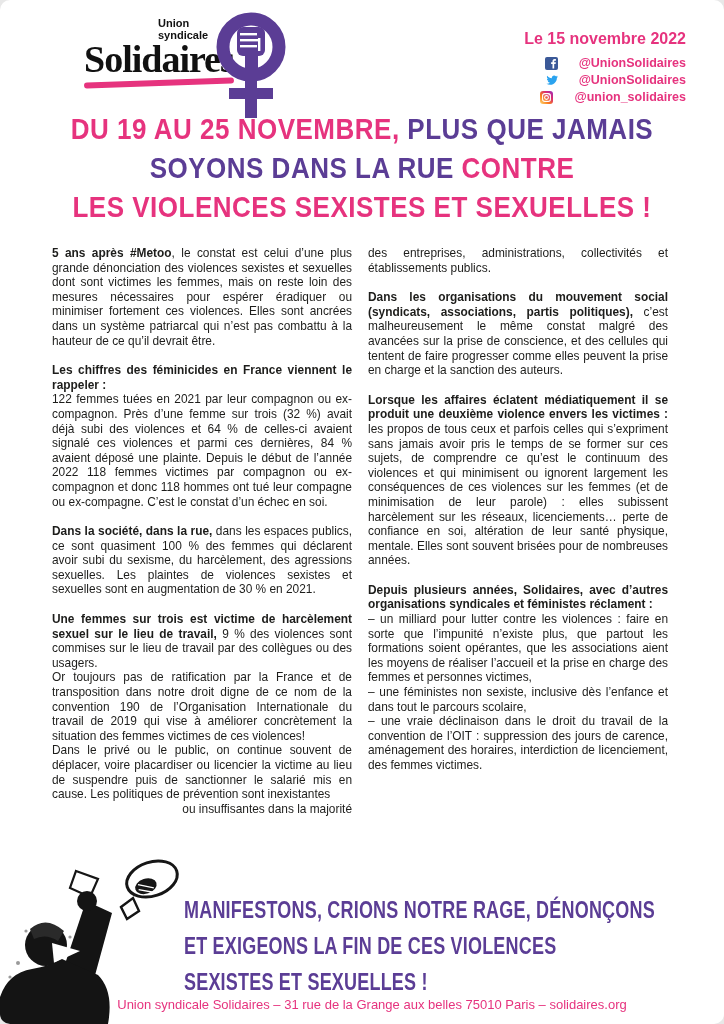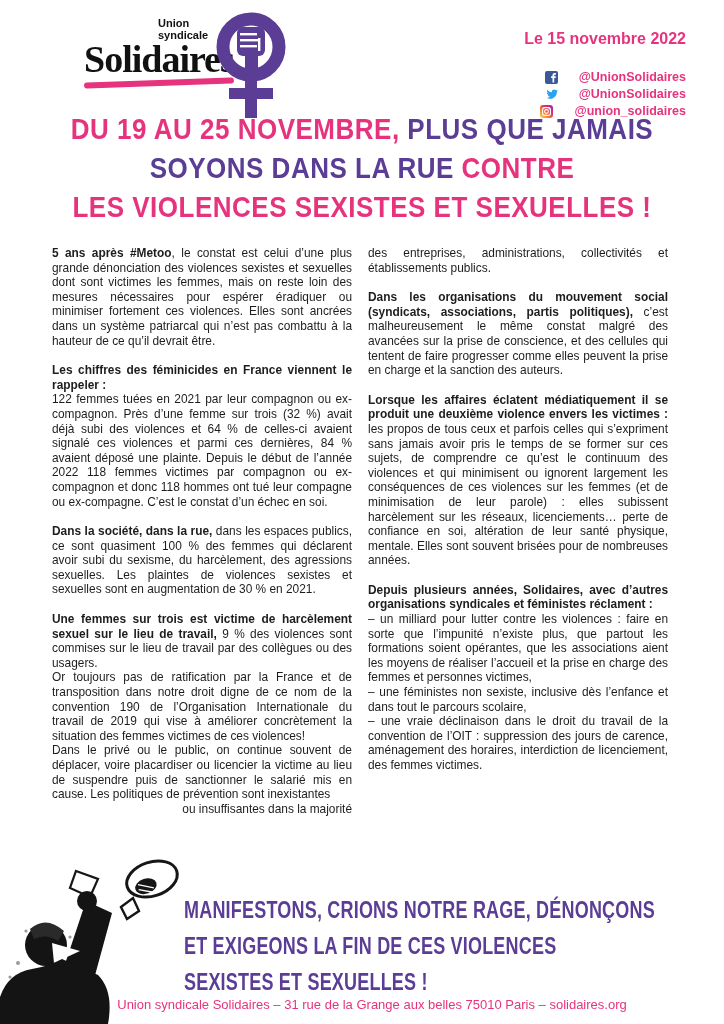--- a/index.html
+++ b/index.html
@@ -1,35 +1,35 @@
 <!DOCTYPE html>
 <html style="--pink: #e6337e; --purple: #5b3d95; --ink: #1d1d1b; --facebook_blue: #3b5998; --twitter_blue: #2aa3ef;"><head>
 <meta charset="utf-8">
 <style>
   html,body { margin:0; padding:0; background:#e8e8e8; }
   .page {
     position:relative; width:724px; height:1024px; margin:0 auto;
     background:#ffffff; overflow:hidden;
-    font-family:"Liberation Sans", sans-serif; color:var(--ink,#1d1d1b);
+    font-family:"Liberation Sans", sans-serif; color:var(--ink,#1d1d1b);border-radius:10px;
   }
   .pink   { color:var(--pink,#e6337e); }
   .purple { color:var(--purple,#5b3d95); }
 
   
   .logo-block { position:absolute; left:84px; top:18px; width:160px; }
   .logo-top   { display:block; margin-left:74px; width:66px; font-size:11px; font-weight:bold;
                 line-height:1.05; color:#111; }
   .logo-name  { display:block; font-family:"Liberation Serif", serif; font-weight:bold;
                 font-size:38px; line-height:0.95; letter-spacing:-1px; color:#111; }
   .logo-underline { margin-top:3px; height:6px; width:150px; background:var(--pink,#e6337e);
                 transform:rotate(-2deg); border-radius:3px; }
   .venus { position:absolute; left:210px; top:10px; }
   .header-right { position:absolute; right:38px; top:30px; text-align:right;
                 color:var(--pink,#e6337e); font-weight:bold; }
-  .date { font-size:16px; margin-bottom:21px; }
+  .date { font-size:16px; margin-bottom:7px; }
   .social-row { display:flex; justify-content:flex-end; align-items:center; gap:21px;
                 font-size:12.5px; line-height:17px; }
   .social-icon { width:13px; height:13px; flex:0 0 13px; }
 
   
   .headline { position:absolute; top:110px; left:0; right:0; text-align:center;
               font-weight:bold; font-size:26px; line-height:1.3; letter-spacing:0.5px;
               transform:scaleY(1.15); transform-origin:top center; }
 
   

